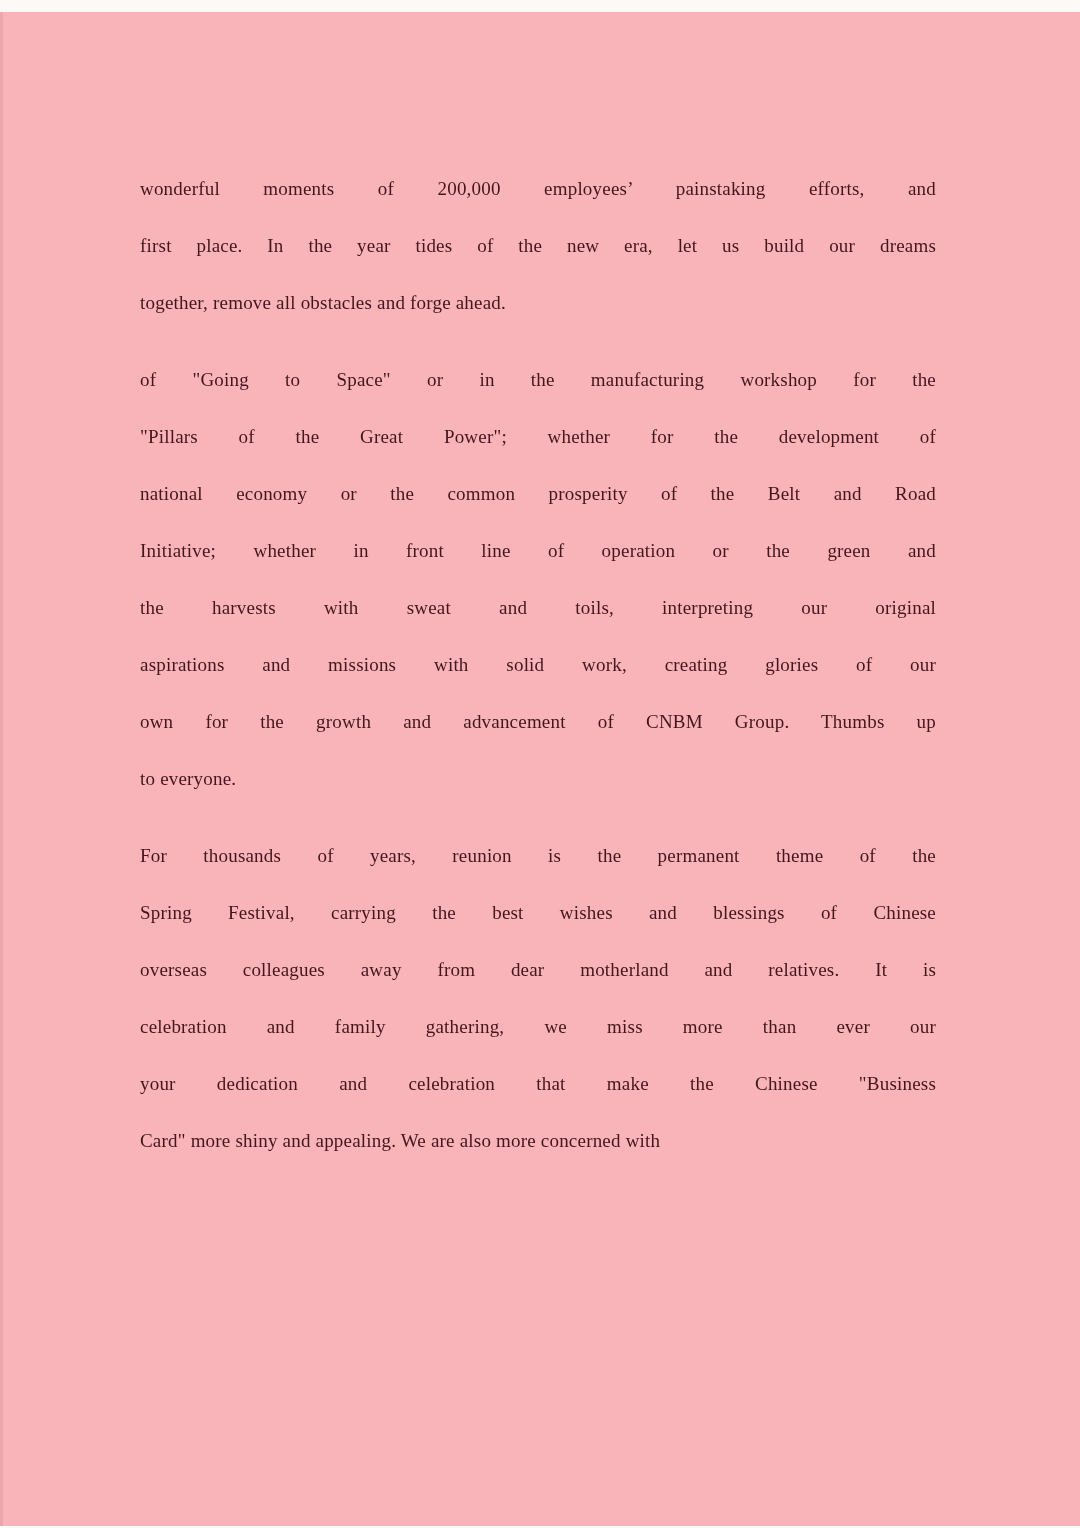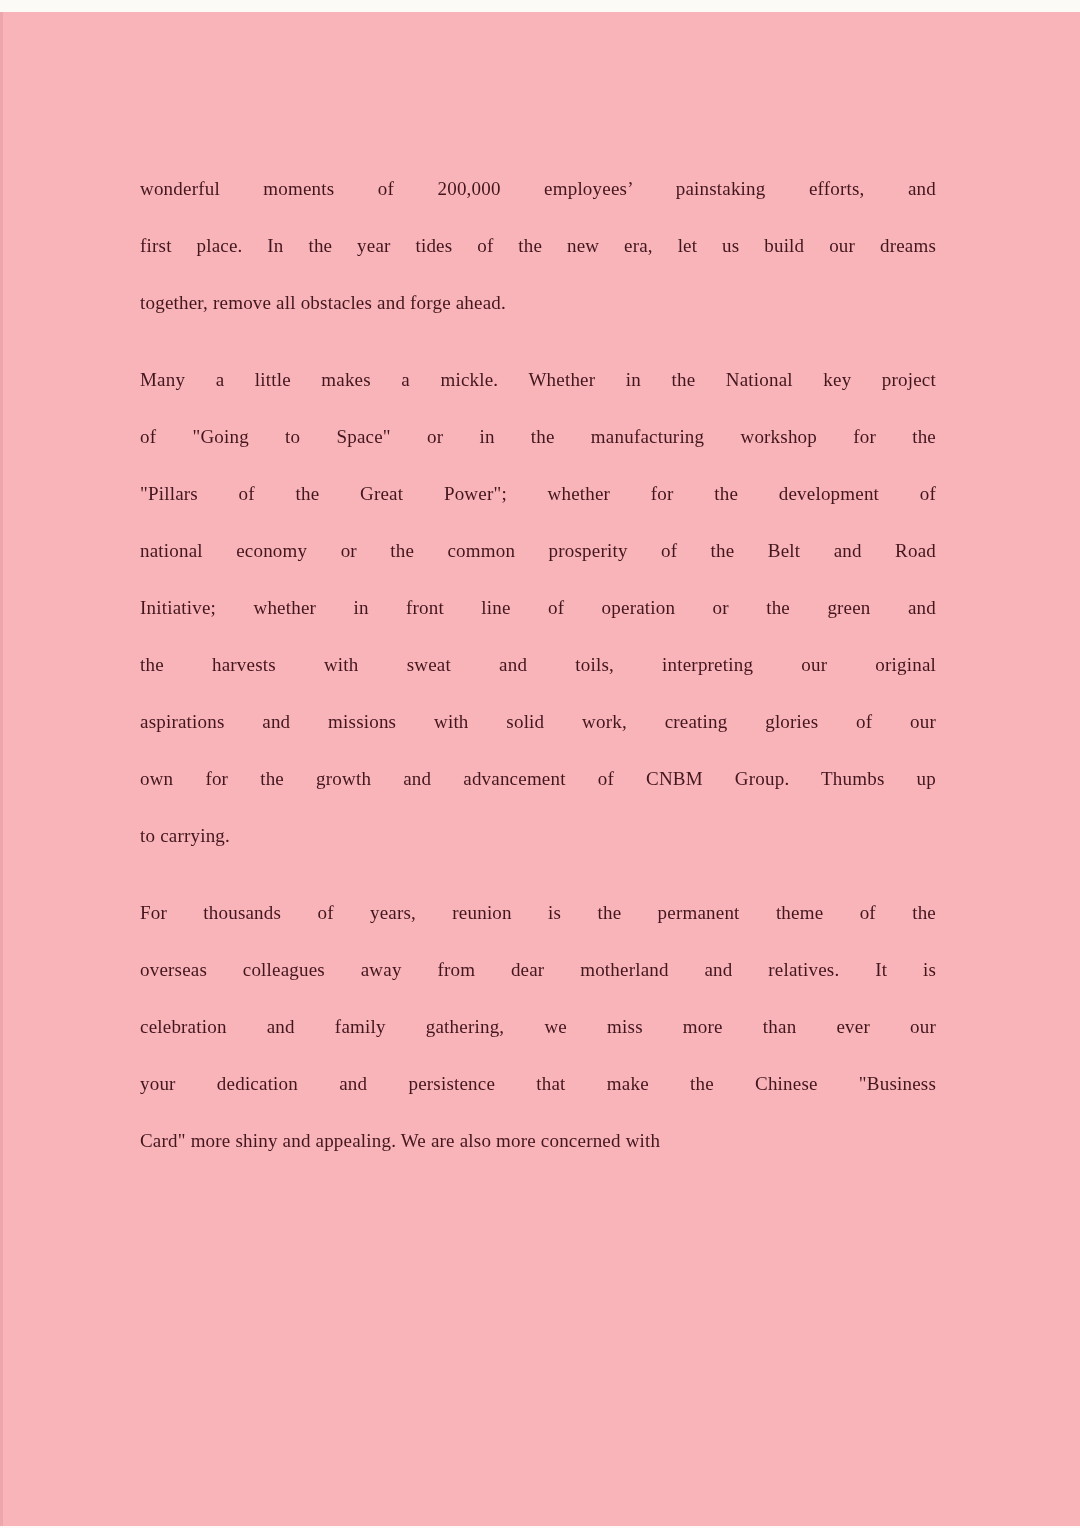--- a/index.html
+++ b/index.html
@@ -68,32 +68,32 @@
 
 <div class="scan-frame">
   <div class="paper">
     <main class="content">
         <div class="paragraph">
           <div class="line">wonderful moments of 200,000 employees’ painstaking efforts, and</div>
           <div class="line">first place. In the year tides of the new era, let us build our dreams</div>
           <div class="line last">together, remove all obstacles and forge ahead.</div>
         </div>
         <div class="paragraph">
-          <div class="line">Many a little makes a mickle. Whether in the National key project</div>
           <div class="line">of "Going to Space" or in the manufacturing workshop for the</div>
           <div class="line">"Pillars of the Great Power"; whether for the development of</div>
           <div class="line">national economy or the common prosperity of the Belt and Road</div>
           <div class="line">Initiative; whether in front line of operation or the green and</div>
           <div class="line">the harvests with sweat and toils, interpreting our original</div>
           <div class="line">aspirations and missions with solid work, creating glories of our</div>
           <div class="line">own for the growth and advancement of CNBM Group. Thumbs up</div>
-          <div class="line last">to carrying.</div>
+          <div class="line last">to everyone.</div>
         </div>
         <div class="paragraph">
           <div class="line">For thousands of years, reunion is the permanent theme of the</div>
+          <div class="line">Spring Festival, carrying the best wishes and blessings of Chinese</div>
           <div class="line">overseas colleagues away from dear motherland and relatives. It is</div>
           <div class="line">celebration and family gathering, we miss more than ever our</div>
-          <div class="line">your dedication and persistence that make the Chinese "Business</div>
+          <div class="line">your dedication and celebration that make the Chinese "Business</div>
           <div class="line last">Card" more shiny and appealing. We are also more concerned with</div>
         </div>
       </main>
   </div>
 </div>
 
 </body></html>

